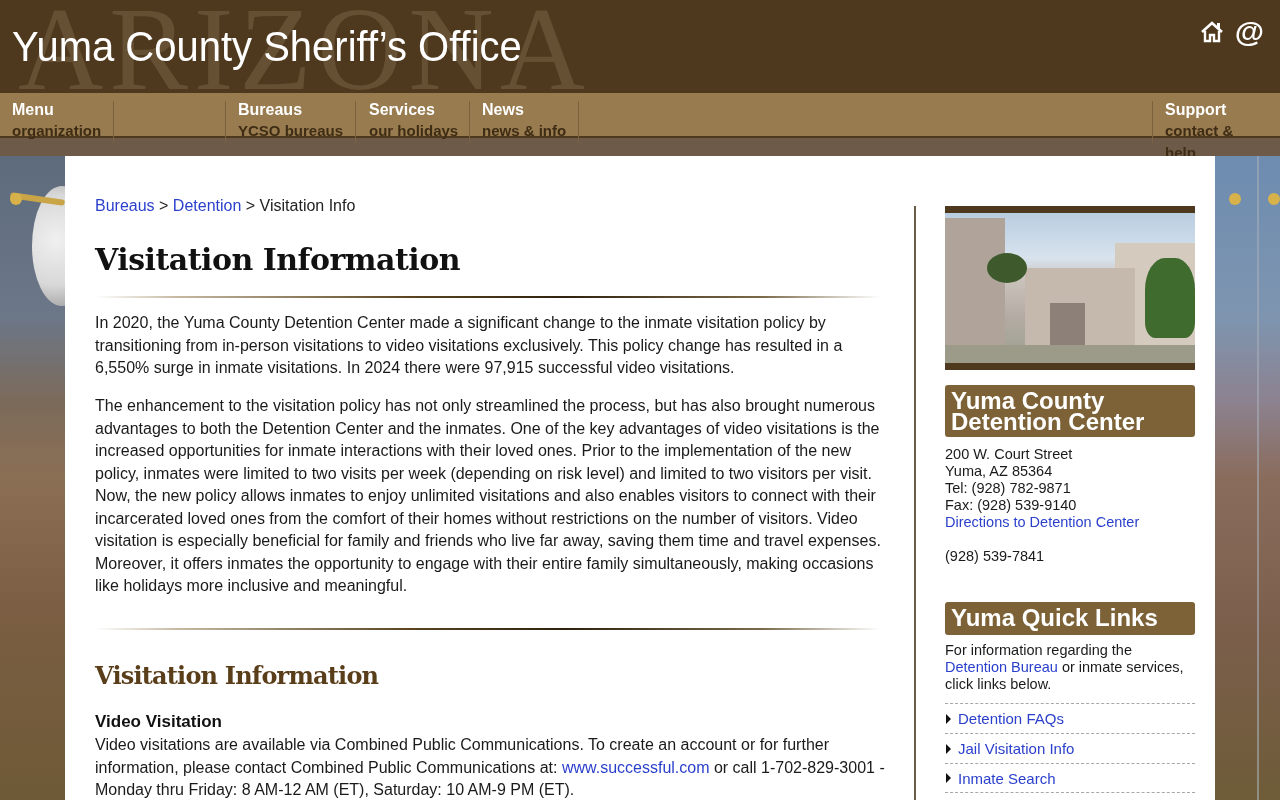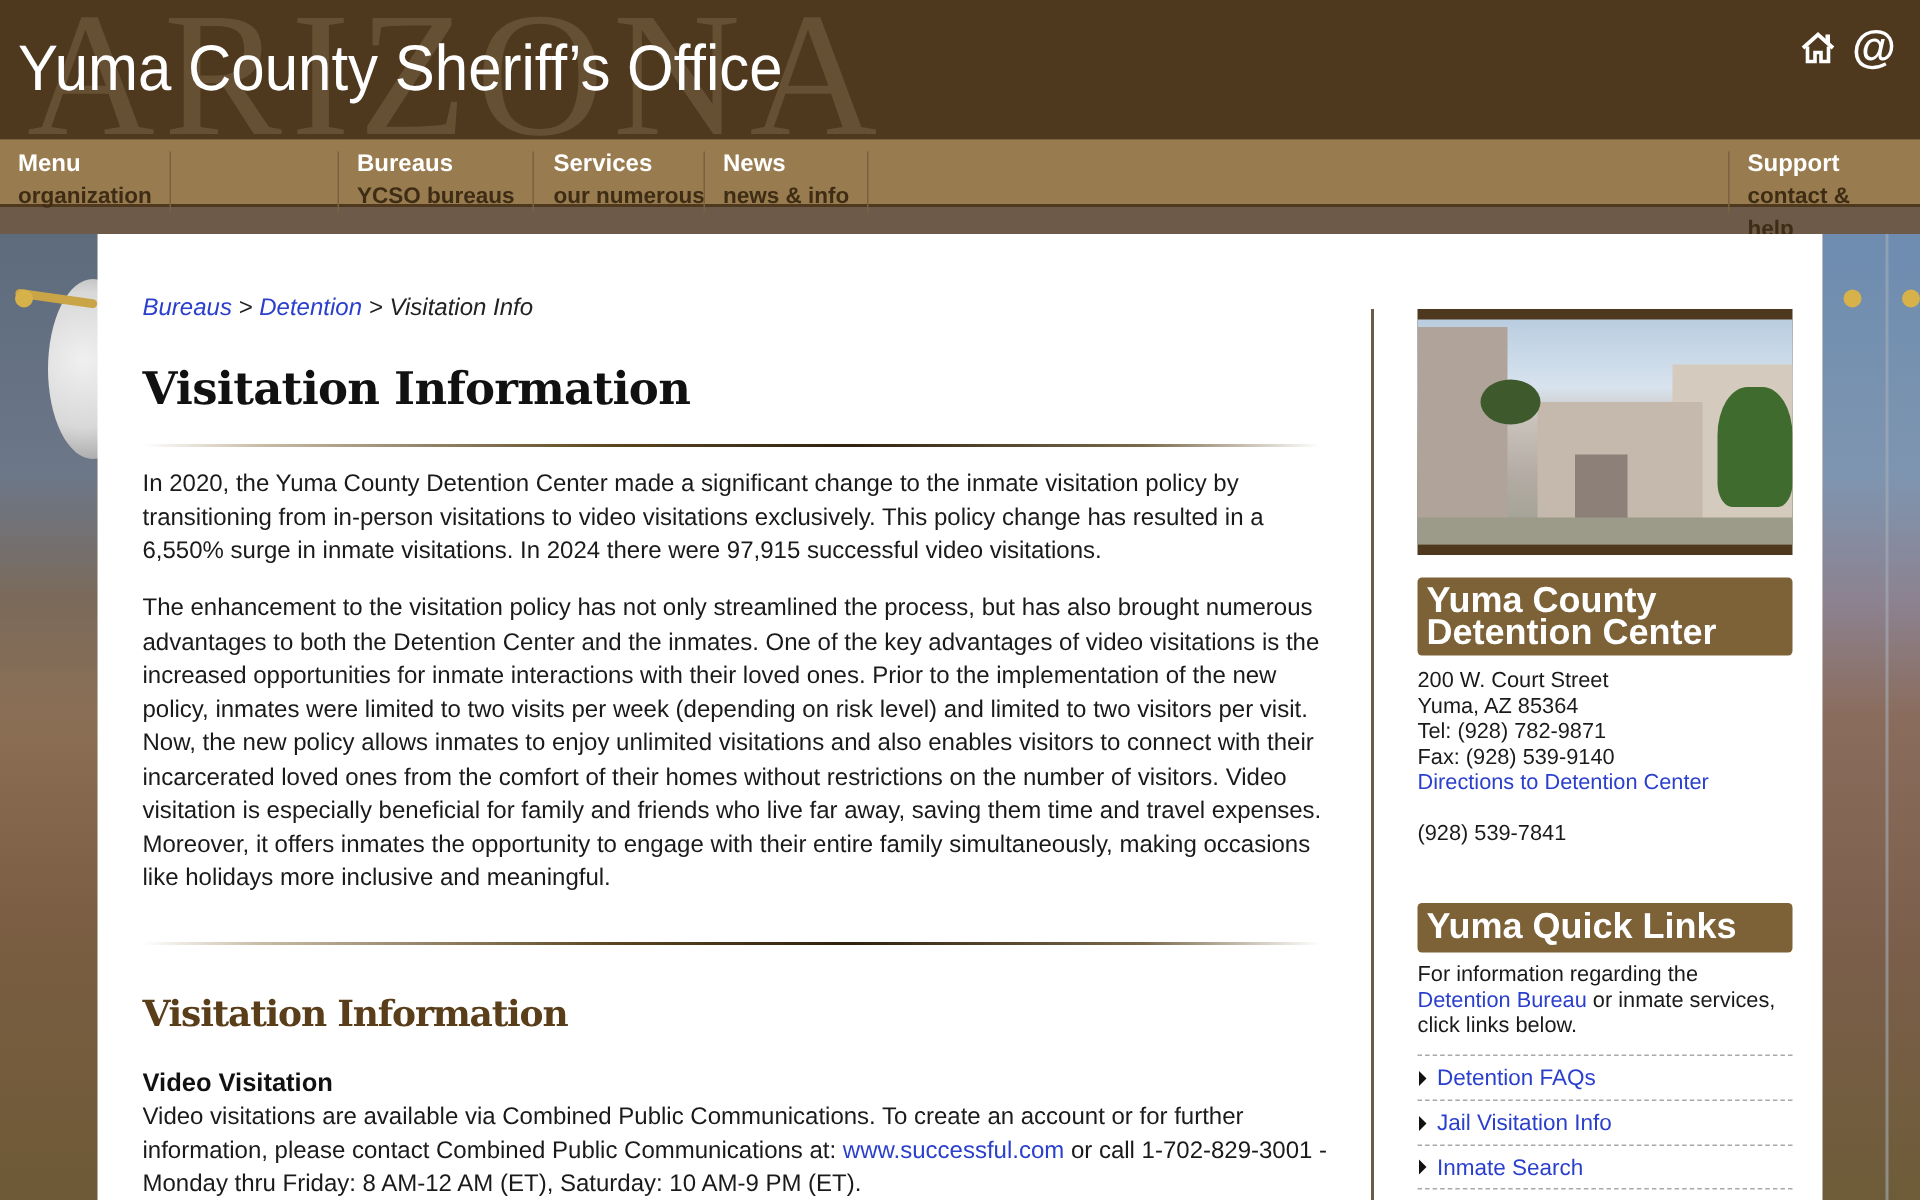--- a/index.html
+++ b/index.html
@@ -72,21 +72,21 @@
   .pin-left-ball { position: absolute; left: 10px; top: 193px; width: 12px; height: 12px; border-radius: 50%; background: #d7b24b; }
   .pin-right-ball { position: absolute; left: 1229px; top: 193px; width: 12px; height: 12px; border-radius: 50%; background: #d7b24b; }
   .pin-right-ball2 { position: absolute; left: 1268px; top: 193px; width: 12px; height: 12px; border-radius: 50%; background: #d7b24b; }
 
   
   .content {
     position: absolute; left: 65px; top: 156px; width: 1150px; height: 644px;
     background: #ffffff;
   }
   .main { position: absolute; left: 30px; top: 0; width: 790px; }
-  .breadcrumb { position: absolute; top: 41px; left: 0; font-size: 16px; color: #222; white-space: nowrap; font-style: italic; }
+  .breadcrumb { position: absolute; top: 41px; left: 0; font-size: 16px; color: #222; white-space: nowrap; }
   .breadcrumb a { color: #2a3fcc; text-decoration: none; }
   .page-title {
     position: absolute; top: 86px; left: 0;
     font-family: "DejaVu Serif", serif; font-weight: bold;
     font-size: 30px; color: #111; letter-spacing: -0.5px;
     white-space: nowrap;
   }
   .rule {
     position: absolute; left: 0; width: 785px; height: 2px;
     background: linear-gradient(90deg, rgba(255,255,255,0) 0%, #c8bca6 10%, #5a4520 40%, #2f220e 60%, #7b6a4a 85%, rgba(255,255,255,0) 100%);
@@ -165,21 +165,21 @@
   </div>
   <div class="nav-sep" style="left:113px;"></div>
   <div class="nav-sep" style="left:225px;"></div>
   <div class="nav-item" style="left:226px;">
     <span class="t1">Bureaus</span>
     <span class="t2">YCSO bureaus</span>
   </div>
   <div class="nav-sep" style="left:355px;"></div>
   <div class="nav-item" style="left:357px;">
     <span class="t1">Services</span>
-    <span class="t2">our numerous</span>
+    <span class="t2">our holidays</span>
   </div>
   <div class="nav-sep" style="left:469px;"></div>
   <div class="nav-item" style="left:470px;">
     <span class="t1">News</span>
     <span class="t2">news &amp; info</span>
   </div>
   <div class="nav-sep" style="left:578px;"></div>
   <div class="nav-sep" style="left:1152px;"></div>
   <div class="nav-item" style="left:1153px;">
     <span class="t1">Support</span>

